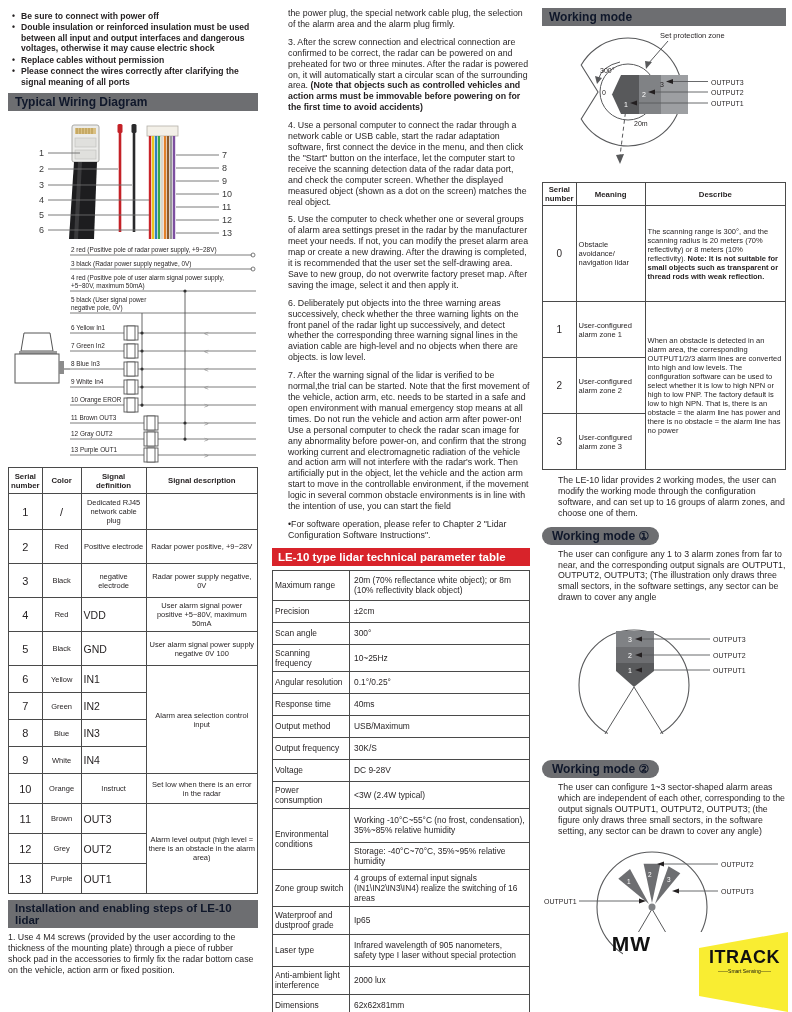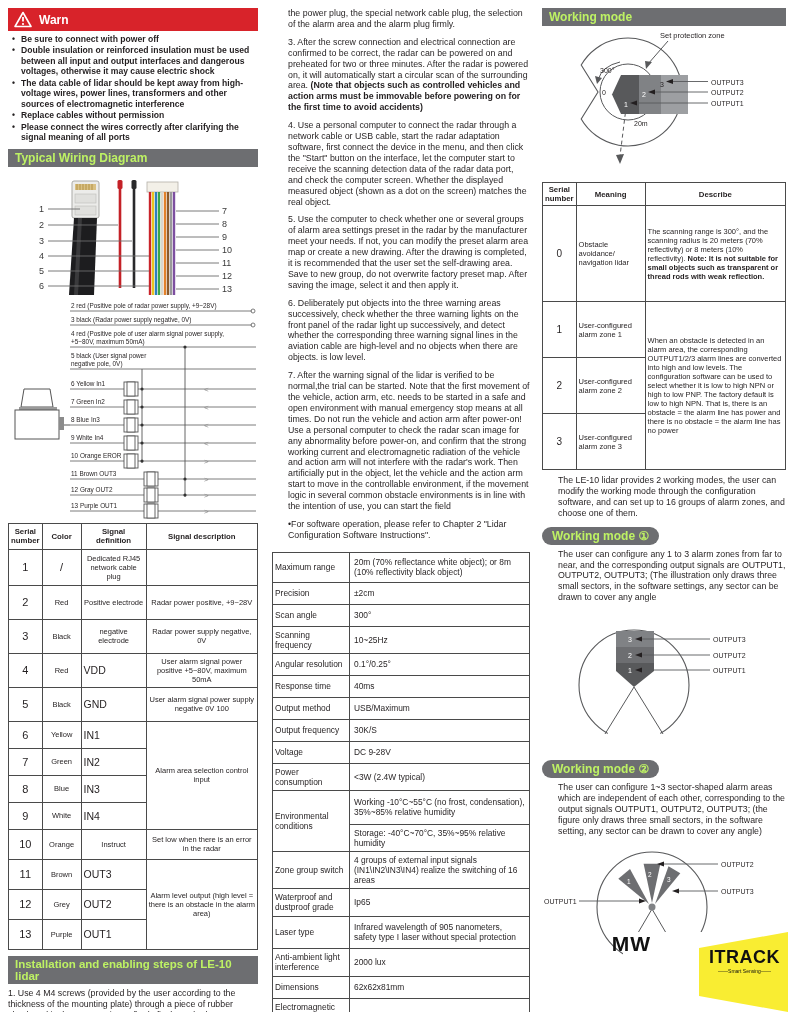--- a/index.html
+++ b/index.html
@@ -3,21 +3,21 @@
 <meta charset="utf-8">
 <style>
   html,body{margin:0;padding:0;background:#fff;}
   body{width:792px;height:1012px;position:relative;font-family:"Liberation Sans",sans-serif;color:#231f20;overflow:hidden;}
   .col{position:absolute;top:8px;}
   #col-left{left:8px;width:250px;}
   #col-mid{left:272px;width:258px;}
   #col-right{left:542px;width:244px;}
 
   .hdr-red{background:#d8232a;color:#fff;font-weight:bold;font-size:12px;padding:3px 6px;display:flex;align-items:center;gap:7px;}
-  .hdr-gray{background:#6d6e71;color:#bef264;font-weight:bold;font-size:12px;padding:2px 7px;}
+  .hdr-gray{background:#6d6e71;color:#0f172a;font-weight:bold;font-size:12px;padding:2px 7px;}
   .hdr-gray.inline{display:inline-block;padding:2px 10px;border-radius:9px;}
   .hdr-red.center{display:block;text-align:left;font-size:11.5px;}
 
   ul.warn-list{margin:3px 0 6px 0;padding-left:13px;list-style:none;}
   ul.warn-list li{font-size:8.6px;font-weight:bold;line-height:1.22;position:relative;margin-bottom:1px;}
   ul.warn-list li:before{content:"•";position:absolute;left:-9px;}
 
   .body-text{font-size:8.8px;line-height:1.24;}
   .body-text p{margin:0 0 7px 16px;}
   .b{font-weight:bold;}
@@ -52,35 +52,24 @@
   #logo .mw{font-weight:900;font-size:21px;letter-spacing:1px;color:#111;margin-right:4px;}
   #logo .yellow{background:#f9ed32;clip-path:polygon(0 20%,100% 0,100% 100%,0 80%);padding:16px 8px 16px 10px;display:flex;flex-direction:column;align-items:center;}
   #logo .itrack{font-weight:900;font-size:18px;color:#111;letter-spacing:0.5px;line-height:1;}
   #logo .tagline{font-size:5px;color:#111;margin-top:2px;}
 </style>
 </head>
 <body>
 
 <div class="col" id="col-left">
 
-  <div class="hdr-red">
-    <span style="display:inline-flex;">
-      <svg width="18" height="17" viewBox="0 0 18 17">
-        <polygon points="9,1.5 17,15.5 1,15.5" fill="none" stroke="#fff" stroke-width="1.6" stroke-linejoin="round"></polygon>
-        <line x1="9" y1="6" x2="9" y2="10.5" stroke="#fff" stroke-width="1.8"></line>
-        <circle cx="9" cy="13" r="1.1" fill="#fff"></circle>
-      </svg>
-    </span>
-    <span>Warn</span>
-  </div>
 
   <ul class="warn-list">
     <li>Be sure to connect with power off</li>
     <li>Double insulation or reinforced insulation must be used between all input and output interfaces and dangerous voltages, otherwise it may cause electric shock</li>
-    <li>The data cable of lidar should be kept away from high-voltage wires, power lines, transformers and other sources of electromagnetic interference</li>
     <li>Replace cables without permission</li>
     <li>Please connect the wires correctly after clarifying the signal meaning of all ports</li>
   </ul>
 
   <div class="hdr-gray">Typical Wiring Diagram</div>
 
   
   <svg width="250" height="130" viewBox="0 0 250 130">
 
     <rect x="64" y="14" width="27" height="37" rx="2" fill="#ececea" stroke="#a9a9a6" stroke-width="1"></rect>
@@ -341,20 +330,21 @@
   <div class="body-text">
     <p>the power plug, the special network cable plug, the selection of the alarm area and the alarm plug firmly.</p>
     <p><span>3.   After the screw connection and electrical connection are confirmed to be correct, the radar can be powered on and preheated for two or three minutes. After the radar is powered on, it will automatically start a circular scan of the surrounding area. </span><span class="b">(Note that objects such as controlled vehicles and action arms must be immovable before powering on for the first time to avoid accidents)</span></p>
     <p>4.   Use a personal computer to connect the radar through a network cable or USB cable, start the radar adaptation software, first connect the device in the menu, and then click the "Start" button on the interface, let the computer start to receive the scanning detection data of the radar data port, and check the computer screen. Whether the displayed measured object (shown as a dot on the screen) matches the real object.</p>
     <p>5. Use the computer to check whether one or several groups of alarm area settings preset in the radar by the manufacturer meet your needs. If not, you can modify the preset alarm area map or create a new drawing. After the drawing is completed, it is recommended that the user set the self-drawing area. Save to new group, do not overwrite factory preset map. After saving the image, select it and then apply it.</p>
     <p>6. Deliberately put objects into the three warning areas successively, check whether the three warning lights on the front panel of the radar light up successively, and detect whether the corresponding three warning signal lines in the aviation cable are high-level and no objects when there are objects. is low level.</p>
     <p>7. After the warning signal of the lidar is verified to be normal,the trial can be started. Note that the first movement of the vehicle, action arm, etc. needs to be started in a safe and open environment with manual emergency stop means at all times. Do not run the vehicle and action arm after power-on! Use a personal computer to check the radar scan image for any abnormality before power-on, and confirm that the strong working current and electromagnetic radiation of the vehicle and action arm will not interfere with the radar's work. Then artificially put in the object, let the vehicle and the action arm start to move in the controllable environment, if the movement logic in several common obstacle environments is in line with the intention of use, you can start the field</p>
     <p>•For software operation, please refer to Chapter 2 "Lidar Configuration Software Instructions".</p>
   </div>
 
+  <div class="hdr-red center">LE-10 type lidar technical parameter table</div>
   <div style="height:4px;"></div>
 
   <table id="param-table">
     <tbody>
         <tr style="height:30px;">
           <td class="k">Maximum range</td>
           <td class="v">20m (70% reflectance white object); or 8m (10% reflectivity black object)</td>
         </tr>
     <tr>
           <td class="k">Precision</td>

